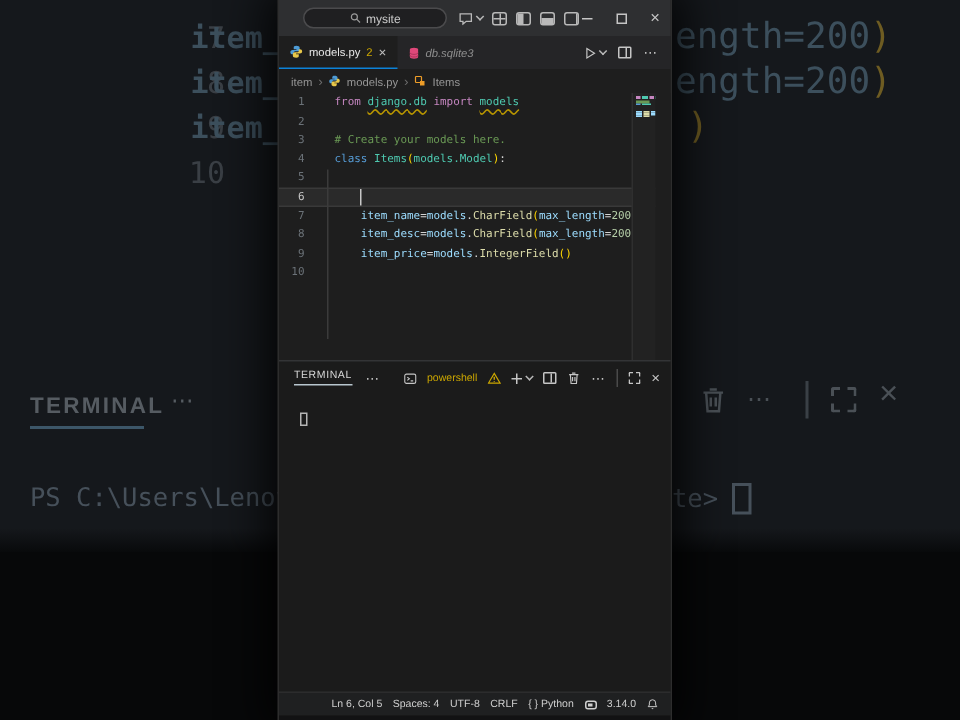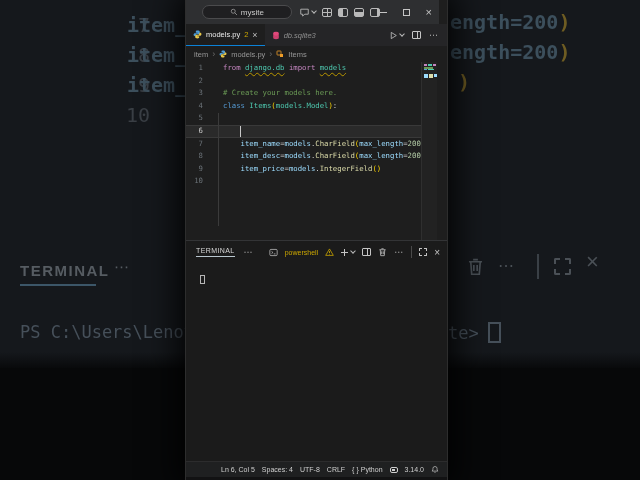--- a/index.html
+++ b/index.html
@@ -6,21 +6,21 @@
   html,body { width:640px; height:480px; background:#0b0d0f; overflow:hidden; }
   body { font-family:"Liberation Sans", sans-serif; position:relative; }
   .abs { position:absolute; }
 
   
   #bg { position:absolute; inset:0; background:#15181c; filter:blur(.4px); }
   .bg-mono { font-family:"DejaVu Sans Mono", monospace; color:#3c4f5c; }
   #bg-gutter { left:98px; top:10px; width:52px; font-size:20px; line-height:30px; text-align:right; color:#3a3f45; white-space:pre; font-family:"DejaVu Sans Mono", monospace; }
   #bg-indent-guide { left:257px; top:0; width:2px; height:96px; background:#262c33; }
   #bg-code-left { left:127px; top:10px; font-size:20px; line-height:30px; white-space:pre; font-weight:bold; }
-  .bg-code-row { position:absolute; font-family:"DejaVu Sans Mono", monospace; font-size:20px; font-weight:bold; }
+  .bg-code-row { position:absolute; font-family:"DejaVu Sans Mono", monospace; font-size:24px; font-weight:normal; }
   .bg-paren { color:#6e5c22; }
   #bg-terminal-label { left:20px; top:262px; font-size:15px; letter-spacing:1.5px; color:#565c62; font-weight:bold; }
   #bg-terminal-underline { left:20px; top:284px; width:76px; height:2px; background:#3c5668; }
   #bg-terminal-dots { left:114px; top:258px; font-size:15px; color:#565c62; }
   #bg-prompt-left { left:20px; top:322px; font-size:17px; color:#46505a; }
   #bg-prompt-right { left:448px; top:322px; font-size:17px; color:#46505a; display:flex; align-items:center; }
   #bg-prompt-cursor { width:13px; height:21px; border:2px solid #46505a; margin-left:9px; }
   .bg-icon { color:#4a5056; }
   #bg-trash { left:466px; top:256px; width:19px; height:21px; }
   #bg-dots2 { left:498px; top:256px; font-size:16px; color:#4a5056; }
@@ -29,21 +29,21 @@
   #bg-close { left:586px; top:249px; font-size:22px; color:#4a5056; }
   #bg-fade { left:0; top:352px; width:640px; height:18px; background:linear-gradient(#15181c00,#070809); }
   #bg-black { left:0; top:368px; width:640px; height:112px; background:#070809; }
 
   
   #win { position:absolute; left:185px; top:0; width:263px; height:480px; background:#1e1e1e;
          border-left:1px solid rgba(255,255,255,.07); border-right:1px solid rgba(255,255,255,.07);
          box-shadow:0 0 30px 8px rgba(0,0,0,.85); }
 
   
-  #titlebar { position:absolute; left:0; top:0; right:8px; height:24px; background:#2e2f31; display:flex; align-items:center; }
+  #titlebar { position:absolute; left:0; top:0; right:0; height:24px; background:#2e2f31; display:flex; align-items:center; }
   #searchbox { margin-left:16px; width:96px; height:14px; background:#1f1f21; border:1px solid #4b4b4d; border-radius:7px;
                display:flex; align-items:center; justify-content:center; gap:3px; }
   #searchbox span { font-size:8px; color:#c9c9c9; }
   .tb-icons { display:flex; align-items:center; }
   .chev { width:4px; height:4px; border-right:1px solid #b9b9b9; border-bottom:1px solid #b9b9b9; transform:rotate(45deg); margin:-2px 0 0 2px; }
   .lay { width:10px; height:9px; border:1px solid #b9b9b9; border-radius:2px; position:relative; margin-left:6px; }
   .lay > i { position:absolute; background:#b9b9b9; }
   .lay-grid > i.v { left:4px; top:0; bottom:0; width:1px; }
   .lay-grid > i.h { left:0; right:0; top:3.5px; height:1px; }
   .lay-left > i { left:0; top:0; bottom:0; width:4px; }

